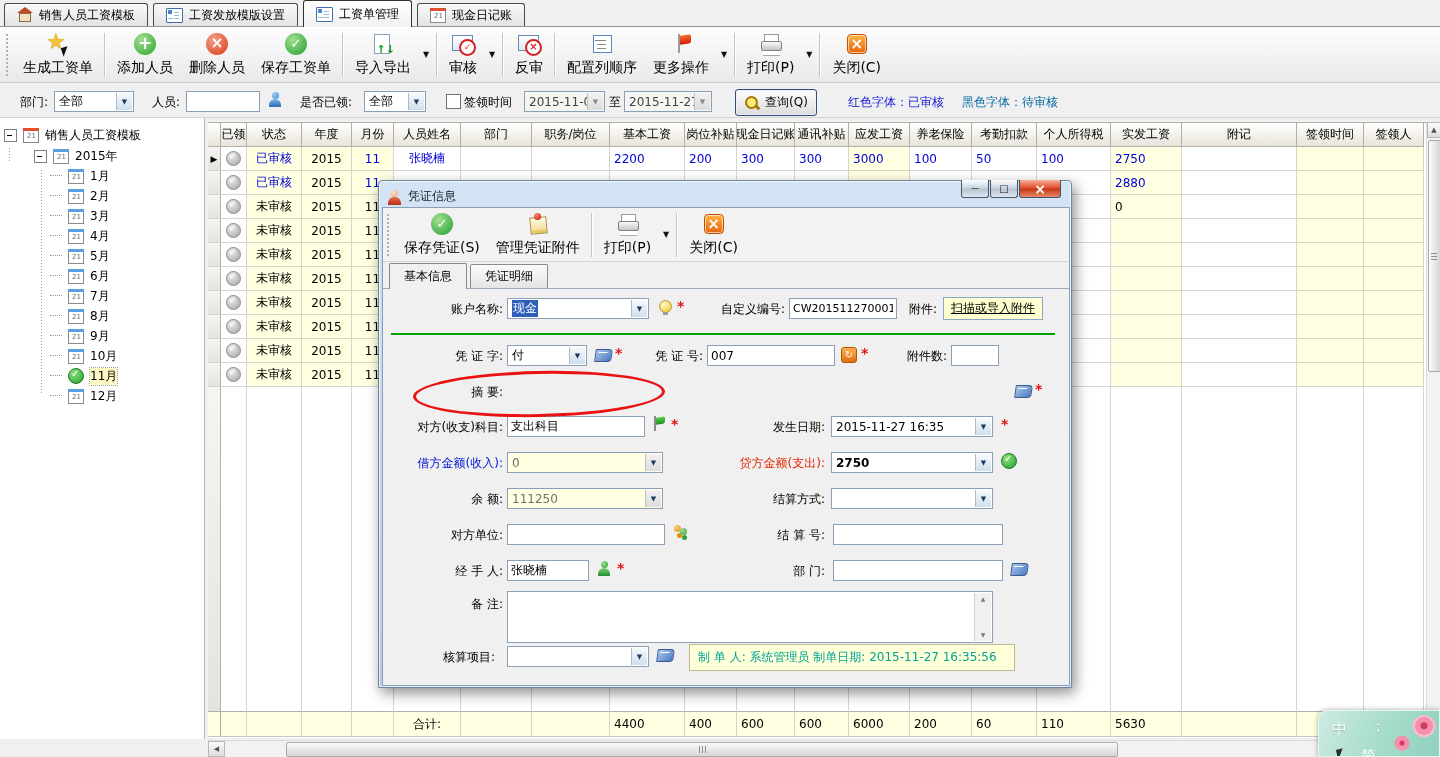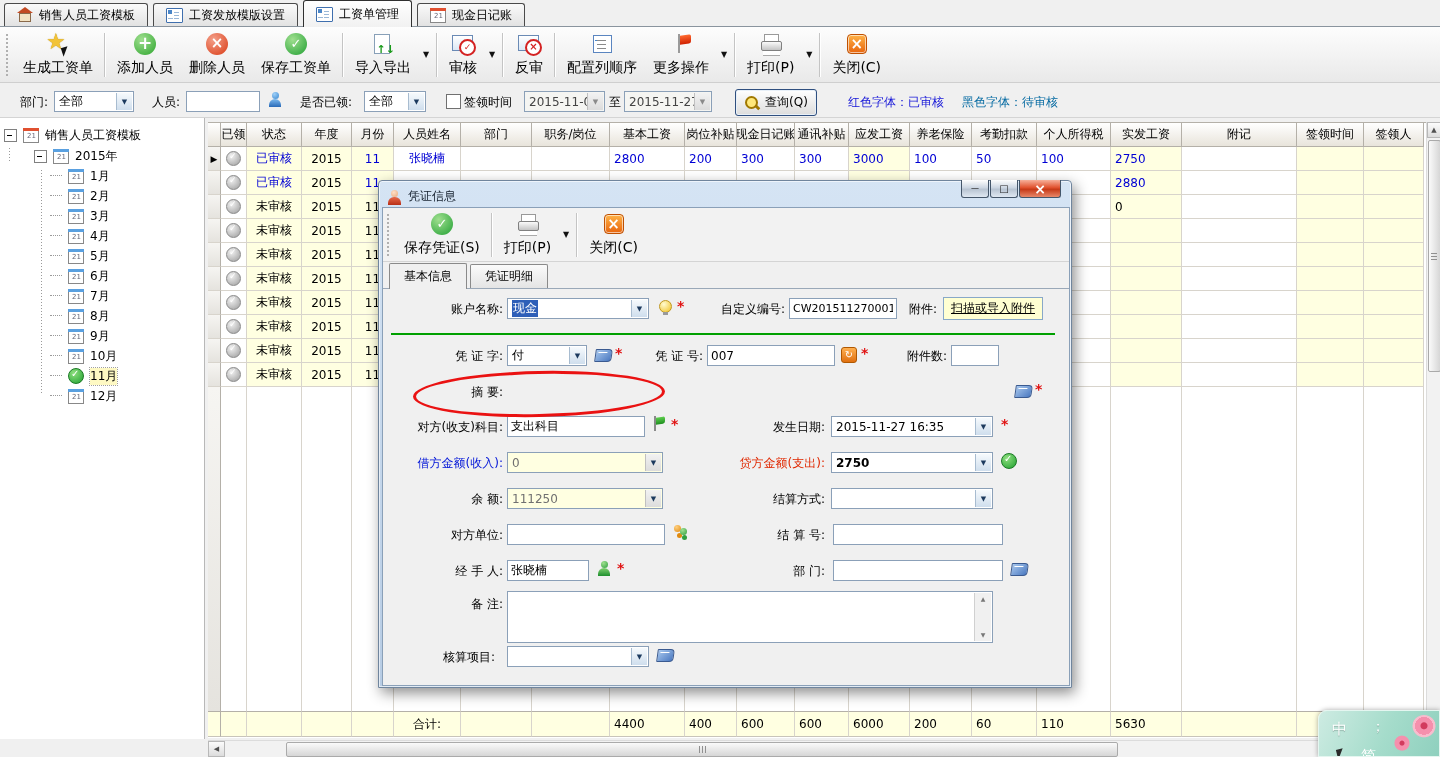--- a/index.html
+++ b/index.html
@@ -443,21 +443,21 @@
           </div>
           <div class="gc ctr" style="width: 26px;">
             <span class="graycheck"></span>
           </div>
           <div class="gc yl ctr blue" style="width: 55px;">已审核</div>
           <div class="gc yl ctr" style="width: 50px;">2015</div>
           <div class="gc yl ctr blue" style="width: 42px;">11</div>
           <div class="gc ctr blue" style="width: 67px;">张晓楠</div>
           <div class="gc ctr" style="width: 71px;"></div>
           <div class="gc ctr" style="width: 78px;"></div>
-          <div class="gc blue" style="width: 75px;">2800</div>
+          <div class="gc blue" style="width: 75px;">2200</div>
           <div class="gc blue" style="width: 52px;">200</div>
           <div class="gc blue" style="width: 58px;">300</div>
           <div class="gc blue" style="width: 54px;">300</div>
           <div class="gc yl blue" style="width: 61px;">3000</div>
           <div class="gc blue" style="width: 62px;">100</div>
           <div class="gc blue" style="width: 65px;">50</div>
           <div class="gc blue" style="width: 74px;">100</div>
           <div class="gc yl blue" style="width: 71px;">2750</div>
           <div class="gc" style="width: 115px;"></div>
           <div class="gc yl" style="width: 67px;"></div>
@@ -750,20 +750,26 @@
     </div>
     <div id="dlg-body">
       <div id="dlg-toolbar">
           <div class="tgrip"></div>
           <div class="tbtn-wrap">
             <div class="tbtn">
               <span class="i save-icon"></span>
               <span class="blbl">保存凭证(S)</span>
             </div>
           </div>
+          <div class="tbtn-wrap">
+            <div class="tbtn">
+              <span class="i notepin-icon"></span>
+              <span class="blbl">管理凭证附件</span>
+            </div>
+          </div>
           <div class="tsep"></div>
           <div class="tbtn-wrap">
             <div class="tbtn">
               <span class="i printer-icon"></span>
               <span class="blbl">打印(P)</span>
             </div>
             <span class="dd">▼</span>
           </div>
           <div class="tsep"></div>
           <div class="tbtn-wrap">
@@ -872,20 +878,23 @@
             <span class="dn">▼</span>
           </div>
       </div>
 
       <span class="dlabel" style="left:0;top:441px;width:112px">核算项目:</span>
       <div class="combo" style="left:124px;top:438px;width:142px">
           <span></span>
           <span class="ab"></span>
         </div>
       <span class="book-icon" style="position:absolute;left:274px;top:441px"></span>
+      <div class="infobox" style="left:306px;top:436px;width:326px;height:27px">
+          <span>制 单 人: 系统管理员  制单日期: 2015-11-27 16:35:56</span>
+        </div>
     </div>
   </div>
 
   <div id="ellipse"></div>
 
   <div id="ime">
     <span class="ime-mode">中</span>
     <span class="ime-punct">；</span>
     <span class="ime-cursor"></span>
     <span class="ime-partial">简</span>

